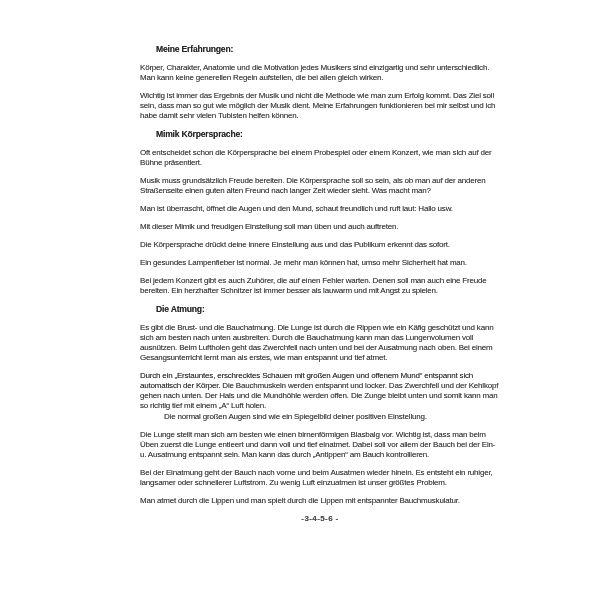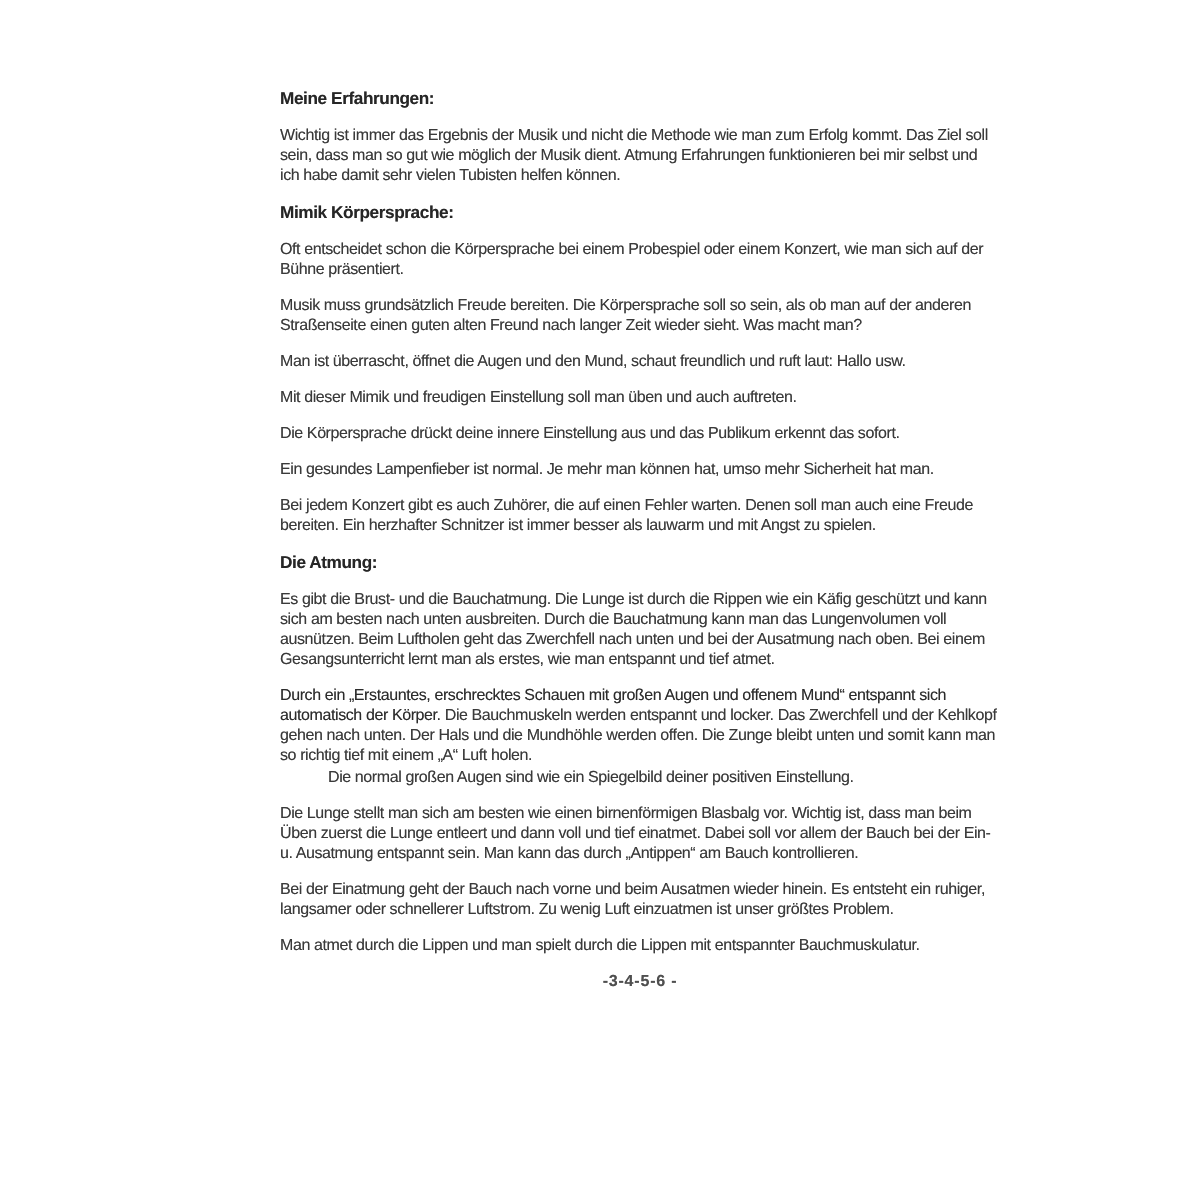--- a/index.html
+++ b/index.html
@@ -17,42 +17,43 @@
     font-size: 8px;
     line-height: 10px;
     letter-spacing: -0.2px;
     color: #3a3a3a;
     text-shadow: 0 0 0.3px rgba(70,70,70,0.55);
   }
   .heading {
     font-size: 8.6px;
     font-weight: bold;
     color: #262626;
-    margin: 5px 0 9px 0;
+    margin: 5px 0 9px 16px;
   }
   .heading.first { margin-top: 0; }
   .para { margin: 0 0 8px 0; }
   .para .b { font-weight: normal; color: #2c2c2c; }
   .para.tight { margin-top: -7px; padding-left: 24px; }
   .footer {
     margin-top: 3px;
     text-align: center;
     color: #4f4f4f;
     letter-spacing: 0.4px;
     font-weight: bold;
   }
 </style>
 </head>
 <body>
 
 <div class="page">
   <div class="content">
 
     <div class="heading first">Meine Erfahrungen:</div>
-    <p class="para">Wichtig ist immer das Ergebnis der Musik und nicht die Methode wie man zum Erfolg kommt. Das Ziel soll sein, dass man so gut wie  möglich der Musik dient. Atmung Erfahrungen funktionieren bei mir selbst und ich habe damit sehr vielen  Tubisten  helfen können.</p>
+    <p class="para">Körper, Charakter,  Anatomie und die Motivation  jedes  Musikers sind einzigartig und sehr unterschiedlich. Man kann keine  generellen  Regeln aufstellen, die bei allen gleich wirken.</p>
+    <p class="para">Wichtig ist immer das Ergebnis der Musik und nicht die Methode wie man zum Erfolg kommt. Das Ziel soll sein, dass man so gut wie  möglich der Musik dient. Meine Erfahrungen funktionieren bei mir selbst und ich habe damit sehr vielen  Tubisten  helfen können.</p>
 
     <div class="heading">Mimik  Körpersprache:</div>
     <p class="para">Oft entscheidet schon die Körpersprache  bei einem Probespiel oder  einem Konzert, wie man sich auf der Bühne präsentiert.</p>
     <p class="para">Musik muss grundsätzlich Freude bereiten. Die Körpersprache soll so sein, als ob  man auf der anderen Straßenseite einen guten alten Freund nach langer Zeit wieder sieht. Was macht man?</p>
     <p class="para">Man ist überrascht, öffnet die Augen und den Mund, schaut  freundlich und ruft laut: Hallo usw.</p>
     <p class="para">Mit dieser Mimik und freudigen Einstellung soll  man üben und  auch auftreten.</p>
     <p class="para">Die Körpersprache drückt deine innere Einstellung aus  und das Publikum erkennt das sofort.</p>
     <p class="para">Ein gesundes Lampenfieber ist normal.  Je mehr man können hat, umso mehr Sicherheit hat man.</p>
     <p class="para">Bei jedem Konzert gibt es auch Zuhörer, die  auf einen Fehler warten. Denen soll man auch eine Freude bereiten. Ein herzhafter Schnitzer ist immer  besser als lauwarm und mit  Angst zu spielen.</p>
 

